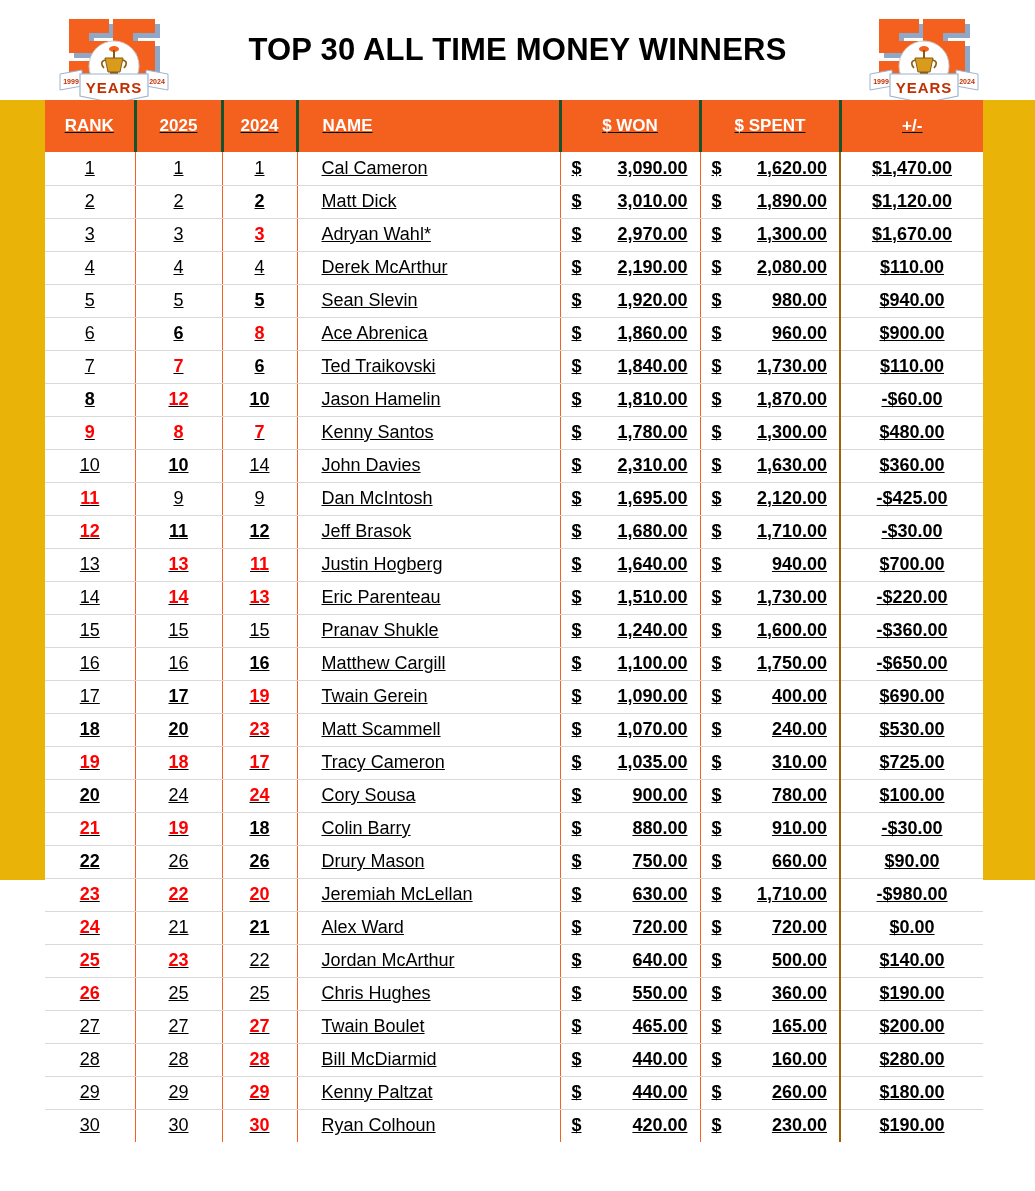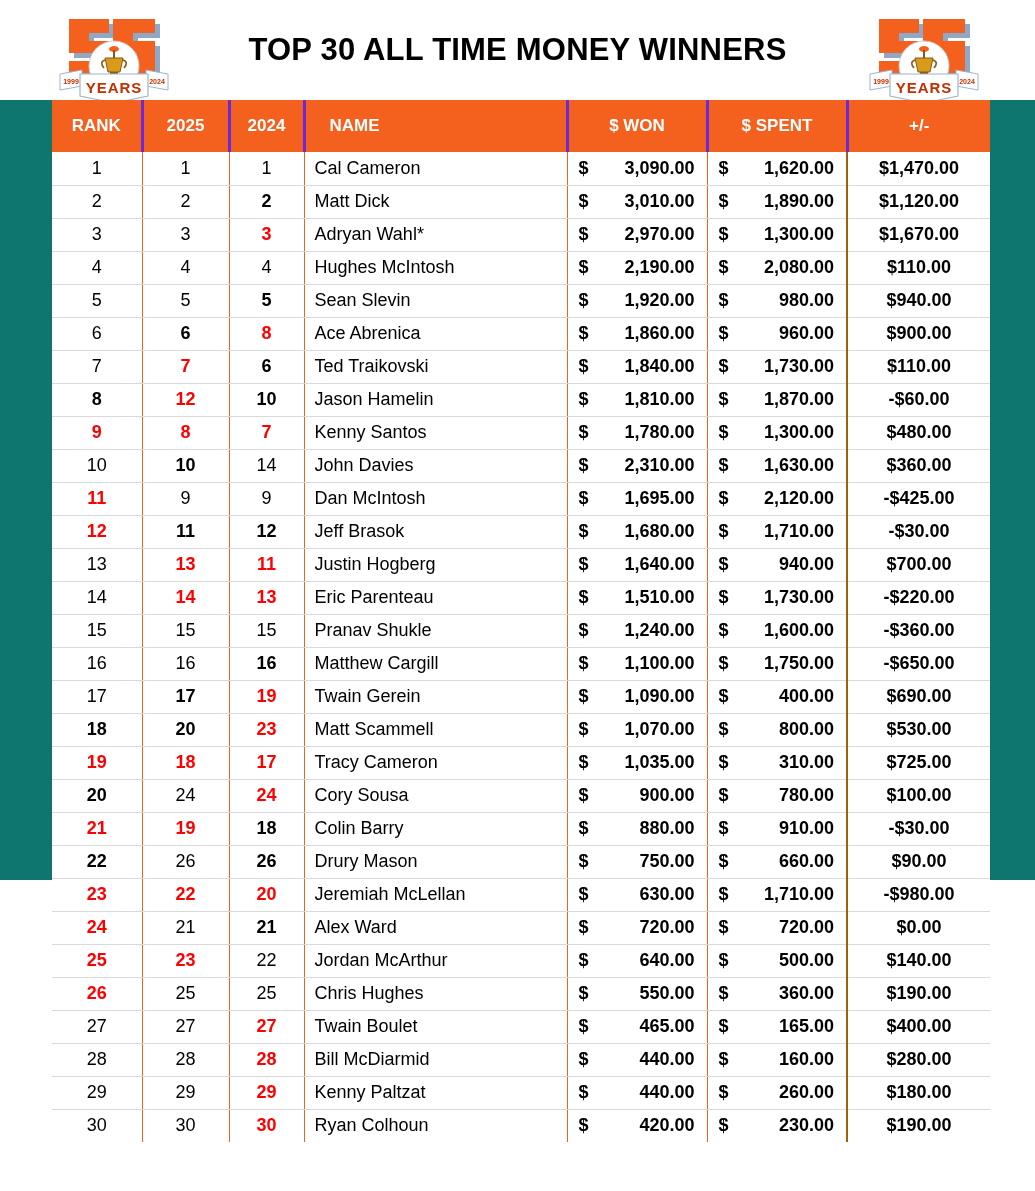--- a/index.html
+++ b/index.html
@@ -12,21 +12,21 @@
     width: 1035px;
     height: 1191px;
     font-family: "Liberation Sans", sans-serif;
     overflow: hidden;
   }
 
   #page {
     position: relative;
     width: 1035px;
     height: 880px;
-    background: #0f766e;
+    background: #eab308;
     box-sizing: border-box;
   }
 
   
   #title-band {
     position: absolute;
     left: 0;
     top: 0;
     width: 1035px;
     height: 100px;
@@ -51,23 +51,24 @@
     top: 8px;
     width: 124px;
     height: 96px;
   }
   .logo-left  { left: 52px; }
   .logo-right { left: 862px; }
 
   
   #table-wrap {
     position: absolute;
-    left: 52px;
+    left: 45px;
     top: 100px;
     width: 938px;
+    text-decoration: underline;
   }
 
   table.grid {
     border-collapse: collapse;
     table-layout: fixed;
     width: 938px;
     background: #ffffff;
   }
 
   table.grid col.c-rank  { width: 90px;  }
@@ -87,39 +88,39 @@
     padding: 0 8px;
     text-align: center;
     border: none;
     box-sizing: border-box;
     vertical-align: middle;
   }
   thead th.h-name {
     text-align: left;
     padding-left: 24px;
   }
-  thead th.sep-l { border-left: 3px solid #6d28d9; }
+  thead th.sep-l { border-left: 3px solid #14532d; }
 
   tbody td {
     height: 33px;
     font-size: 18px;
     color: #000000;
     background: #ffffff;
     border-bottom: 1px solid #d9d9d9;
     padding: 0 9px;
     box-sizing: border-box;
     vertical-align: middle;
     white-space: nowrap;
   }
   tbody tr:last-child td { border-bottom: none; }
 
   td.col-rank  { text-align: center; }
   td.col-y25   { text-align: center; border-left: 1px solid #F4601E; }
   td.col-y24   { text-align: center; border-left: 1px solid #F4601E; }
-  td.col-name  { text-align: left; border-left: 1px solid #F4601E; padding-left: 10px; }
+  td.col-name  { text-align: left; border-left: 1px solid #F4601E; padding-left: 24px; }
   td.col-money { border-left: 1px solid #F4601E; padding: 0; }
   td.col-diff  { text-align: center; border-left: 2px solid #a16207; font-weight: bold; }
 
   .money-inner {
     display: flex;
     align-items: center;
     justify-content: space-between;
     padding: 0 12px 0 11px;
     font-weight: bold;
   }
@@ -283,21 +284,21 @@
                 <span class="money-sign">$</span>
                 <span class="money-amt">1,300.00</span>
               </div>
             </td>
             <td class="col-diff"><span>$1,670.00</span></td>
           </tr>
           <tr>
             <td class="col-rank"><span>4</span></td>
             <td class="col-y25"><span>4</span></td>
             <td class="col-y24"><span>4</span></td>
-            <td class="col-name"><span>Hughes McIntosh</span></td>
+            <td class="col-name"><span>Derek McArthur</span></td>
             <td class="col-money">
               <div class="money-inner">
                 <span class="money-sign">$</span>
                 <span class="money-amt">2,190.00</span>
               </div>
             </td>
             <td class="col-money">
               <div class="money-inner">
                 <span class="money-sign">$</span>
                 <span class="money-amt">2,080.00</span>
@@ -559,21 +560,21 @@
             <td class="col-name"><span>Matt Scammell</span></td>
             <td class="col-money">
               <div class="money-inner">
                 <span class="money-sign">$</span>
                 <span class="money-amt">1,070.00</span>
               </div>
             </td>
             <td class="col-money">
               <div class="money-inner">
                 <span class="money-sign">$</span>
-                <span class="money-amt">800.00</span>
+                <span class="money-amt">240.00</span>
               </div>
             </td>
             <td class="col-diff"><span>$530.00</span></td>
           </tr>
           <tr>
             <td class="col-rank"><span class="hl-red">19</span></td>
             <td class="col-y25"><span class="hl-red">18</span></td>
             <td class="col-y24"><span class="hl-red">17</span></td>
             <td class="col-name"><span>Tracy Cameron</span></td>
             <td class="col-money">
@@ -733,21 +734,21 @@
                 <span class="money-sign">$</span>
                 <span class="money-amt">465.00</span>
               </div>
             </td>
             <td class="col-money">
               <div class="money-inner">
                 <span class="money-sign">$</span>
                 <span class="money-amt">165.00</span>
               </div>
             </td>
-            <td class="col-diff"><span>$400.00</span></td>
+            <td class="col-diff"><span>$200.00</span></td>
           </tr>
           <tr>
             <td class="col-rank"><span>28</span></td>
             <td class="col-y25"><span>28</span></td>
             <td class="col-y24"><span class="hl-red">28</span></td>
             <td class="col-name"><span>Bill McDiarmid</span></td>
             <td class="col-money">
               <div class="money-inner">
                 <span class="money-sign">$</span>
                 <span class="money-amt">440.00</span>

